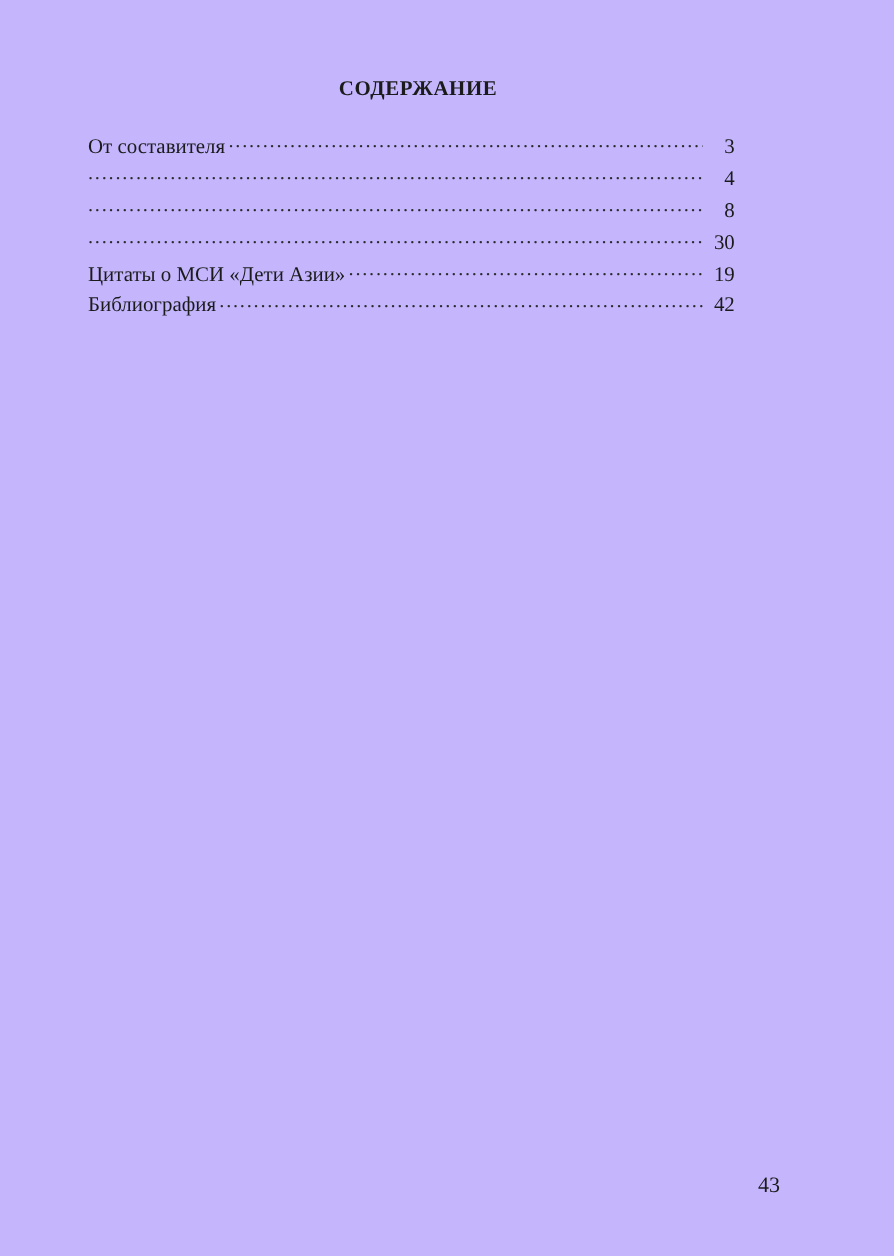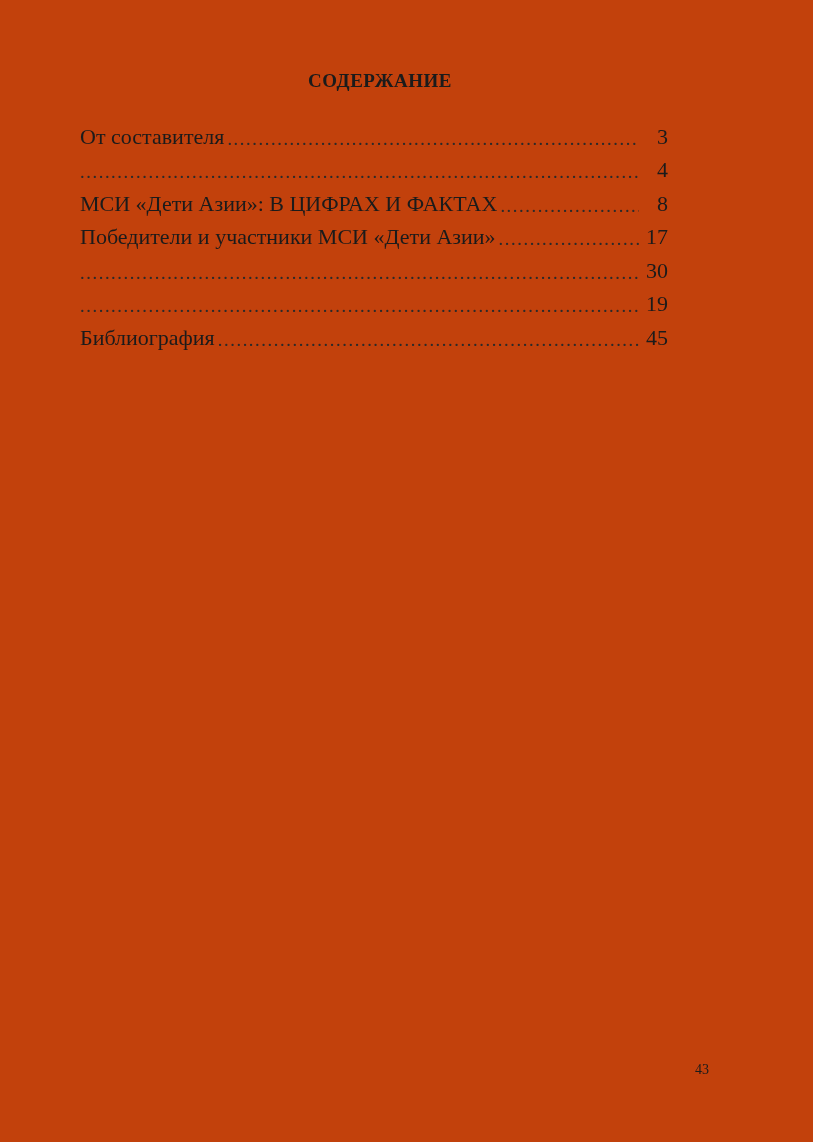--- a/index.html
+++ b/index.html
@@ -14,21 +14,21 @@
     color: #1b1b1b;
     position: relative;
     overflow: hidden;
   }
   .page {
     position: absolute;
     left: 0;
     top: 0;
     width: 813px;
     height: 1142px;
-    background: #c2410c;
+    background: #c4b5fd;
   }
   .page-inner {
     position: absolute;
     left: 80px;
     top: 70px;
     width: 600px;
   }
   .toc-title {
     text-align: center;
     font-weight: bold;
@@ -37,22 +37,22 @@
     margin: 0 0 28px 0;
     font-family: "Liberation Serif", serif;
   }
   .toc-list {
     margin: 0;
     padding: 0;
     list-style: none;
   }
   .toc-entry {
     display: flex;
-    align-items: flex-end;
-    font-size: 22px;
+    align-items: center;
+    font-size: 19px;
     line-height: 1.52;
     white-space: nowrap;
     width: 588px;
   }
   .toc-entry .label {
     flex: 0 0 auto;
     padding-right: 3px;
   }
   .toc-entry .leader {
     flex: 1 1 auto;
@@ -77,22 +77,22 @@
   }
   .toc-entry.no-leader .leader::before {
     content: "";
   }
   .toc-entry.no-leader {
     justify-content: flex-start;
   }
   .folio {
     position: absolute;
     right: 104px;
-    bottom: 64px;
-    font-size: 14px;
+    bottom: 52px;
+    font-size: 20px;
     font-family: "Liberation Serif", serif;
     color: #1b1b1b;
   }
 </style>
 </head>
 <body>
 
 <div class="page">
   <div class="page-inner">
 
@@ -105,45 +105,40 @@
         <span class="leader"></span>
         <span class="page-num">3</span>
       </li>
 
       <li class="toc-entry">
         <span class="leader"></span>
         <span class="page-num">4</span>
       </li>
 
       <li class="toc-entry">
-        <span class="label">МСИ «Дети Азии»: В ЦИФРАХ И ФАКТАХ</span>
         <span class="leader"></span>
         <span class="page-num">8</span>
       </li>
 
-      <li class="toc-entry">
-        <span class="label">Победители и участники МСИ «Дети Азии»</span>
-        <span class="leader"></span>
-        <span class="page-num">17</span>
-      </li>
 
 
       <li class="toc-entry">
         <span class="leader"></span>
         <span class="page-num">30</span>
       </li>
 
       <li class="toc-entry">
+        <span class="label">Цитаты о МСИ «Дети Азии»</span>
         <span class="leader"></span>
         <span class="page-num">19</span>
       </li>
 
       <li class="toc-entry">
         <span class="label">Библиография</span>
         <span class="leader"></span>
-        <span class="page-num">45</span>
+        <span class="page-num">42</span>
       </li>
 
     </ul>
   </div>
 
   <div class="folio">43</div>
 </div>
 
 </body></html>

